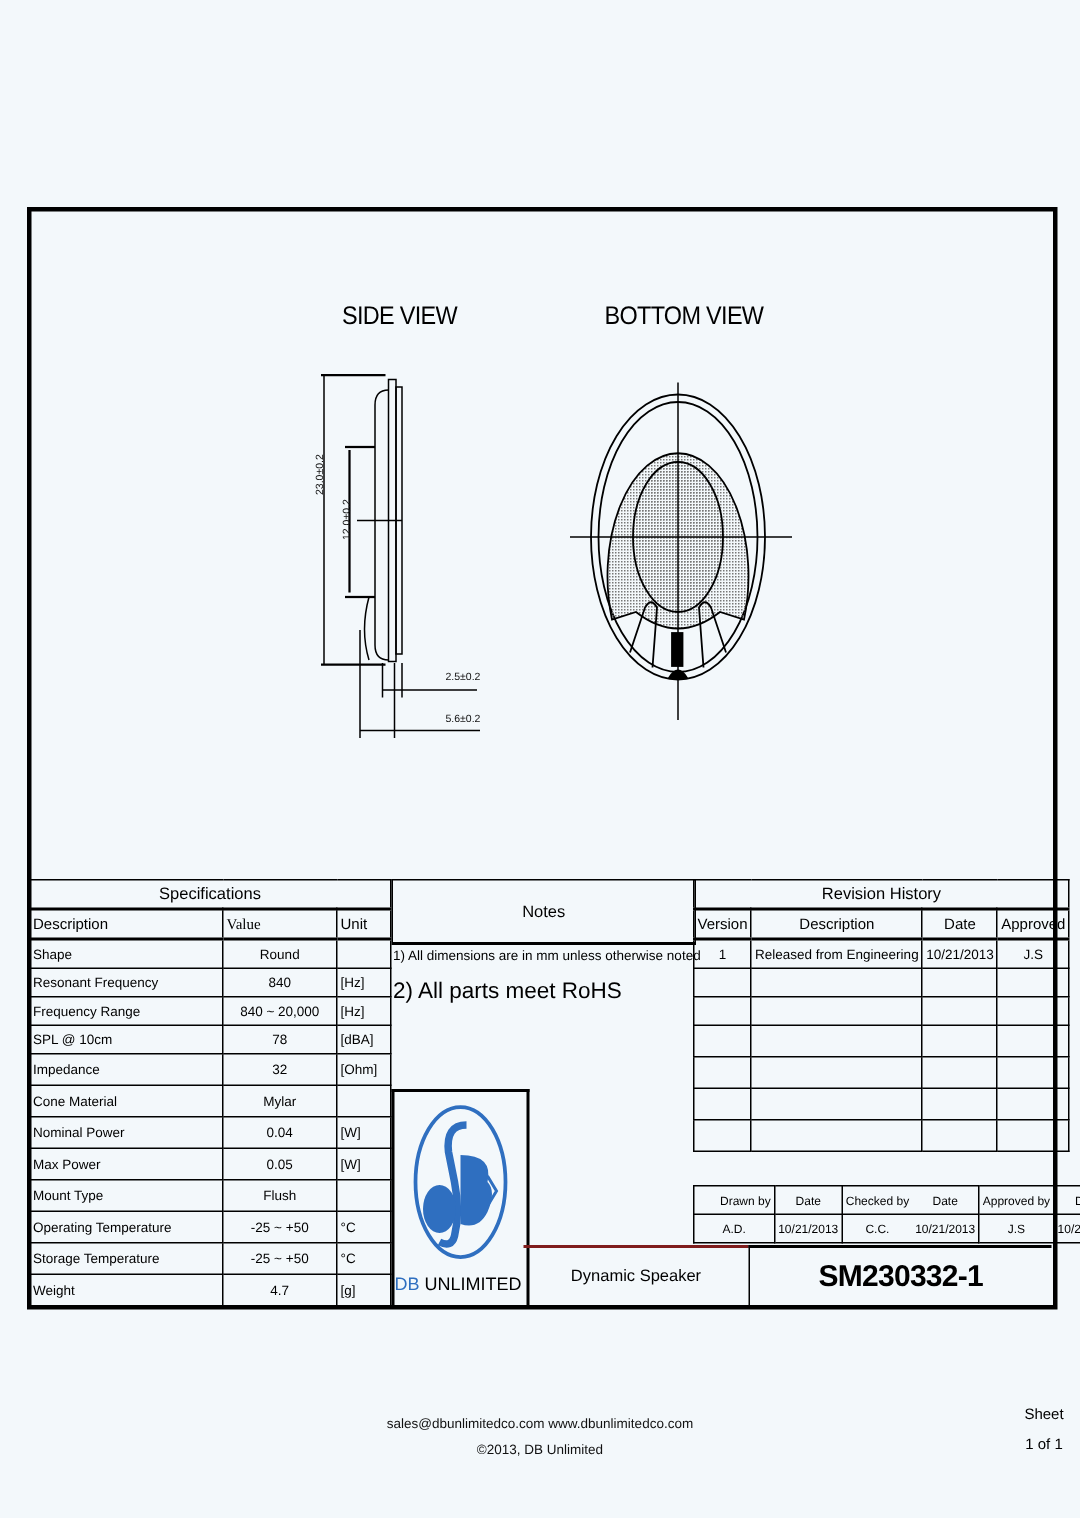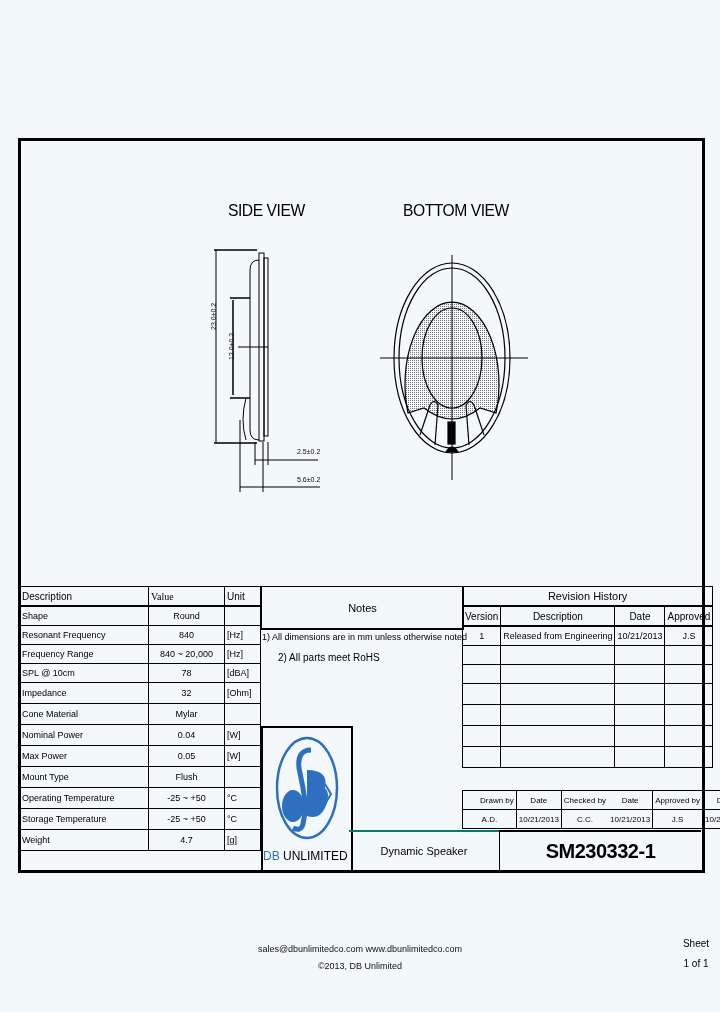--- a/index.html
+++ b/index.html
@@ -72,20 +72,23 @@
     <path d="M104 195 L94 165 Q90 158 86 165 L89 205"></path>
     <rect x="68" y="182" width="7" height="22" fill="#000"></rect>
     <path d="M66 212 Q72 202 78 212 Z" fill="#000"></path>
     <line x1="72" y1="15" x2="72" y2="240" stroke-width="1"></line>
     <line x1="0" y1="118" x2="148" y2="118" stroke-width="1"></line>
   </g>
 </svg>
 
 <table class="t" style="left:19px;top:586px;width:242px;">
   <tbody>
+      <tr>
+        <td colspan="3" class="hdr thick-b" style="height:18px;">Specifications</td>
+      </tr>
   <tr>
     <td class="colh thick-b" style="width:124px;">Description</td>
     <td class="colh thick-b" style="width:71px;font-family:Liberation Serif, serif;">Value</td>
     <td class="colh thick-b">Unit</td>
   </tr>
   <tr>
         <td>Shape</td>
         <td class="c">Round</td>
         <td></td>
       </tr>
@@ -142,37 +145,37 @@
   <tr>
         <td style="height:20px;">Weight</td>
         <td class="c">4.7</td>
         <td>[g]</td>
       </tr>
 </tbody>
   </table>
 
 <div class="abs" style="left:261px;top:586px;width:201px;height:41px;border:1px solid #000;border-bottom:2px solid #000;display:flex;align-items:center;justify-content:center;font-size:11px;">Notes</div>
 <div class="abs" style="left:262px;top:632px;font-size:9px;">1) All dimensions are in mm unless otherwise noted</div>
-<div class="abs" style="left:262px;top:652px;font-size:10px;margin-left:16px;">2) All parts meet RoHS</div>
+<div class="abs" style="left:262px;top:652px;font-size:15px;">2) All parts meet RoHS</div>
 
 <div class="abs" style="left:261px;top:726px;width:88px;height:142px;border:2px solid #000;border-bottom:none;">
   <svg width="88" height="118">
     <ellipse cx="44" cy="60" rx="30" ry="50" fill="none" stroke="#2f6fc0" stroke-width="2.5"></ellipse>
     <path d="M48 22 Q34 22 36 40 L40 60 Q44 80 40 96 Q38 104 30 100" fill="none" stroke="#2f6fc0" stroke-width="5"></path>
     <ellipse cx="30" cy="78" rx="11" ry="16" fill="#2f6fc0"></ellipse>
     <path d="M44 42 Q66 42 62 60 Q68 66 62 80 Q56 92 44 88 Z" fill="#2f6fc0"></path>
     <path d="M62 56 L68 66 L62 76" fill="none" stroke="#2f6fc0" stroke-width="2"></path>
   </svg>
   <div style="position:absolute;left:0;top:121px;font-size:12px;white-space:nowrap;">
     <span style="color:#2f6fc0;font-weight:normal;">DB</span>
     <span style="color:#000000;font-weight:normal;">UNLIMITED</span>
   </div>
 </div>
 
-<div class="abs" style="left:349px;top:830px;width:150px;height:38px;border-top:2px solid #0f766e;display:flex;align-items:center;justify-content:center;font-size:11px;">Dynamic Speaker</div>
+<div class="abs" style="left:349px;top:830px;width:150px;height:38px;border-top:2px solid #7f1d1d;display:flex;align-items:center;justify-content:center;font-size:11px;">Dynamic Speaker</div>
 <div class="abs" style="left:499px;top:830px;width:201px;height:38px;border-top:2px solid #000;border-left:1px solid #000;display:flex;align-items:center;justify-content:center;font-size:20px;font-weight:bold;letter-spacing:-0.5px;">SM230332-1</div>
 
 <table class="t" style="left:462px;top:586px;width:238px;">
   <tbody>
       <tr>
         <td colspan="4" class="hdr thick-b" style="height:18px;">Revision History</td>
       </tr>
   <tr>
     <td class="c colh thick-b" style="width:33px;">Version</td>
     <td class="c colh thick-b" style="width:113px;">Description</td>

